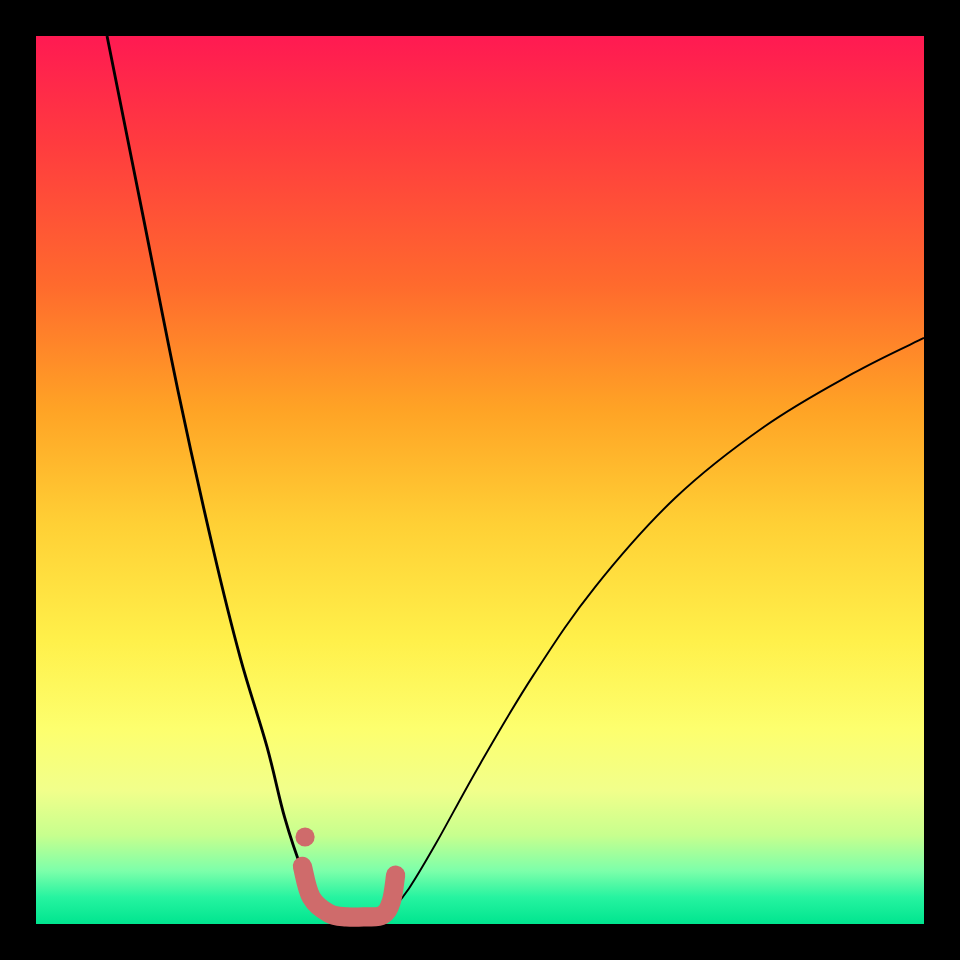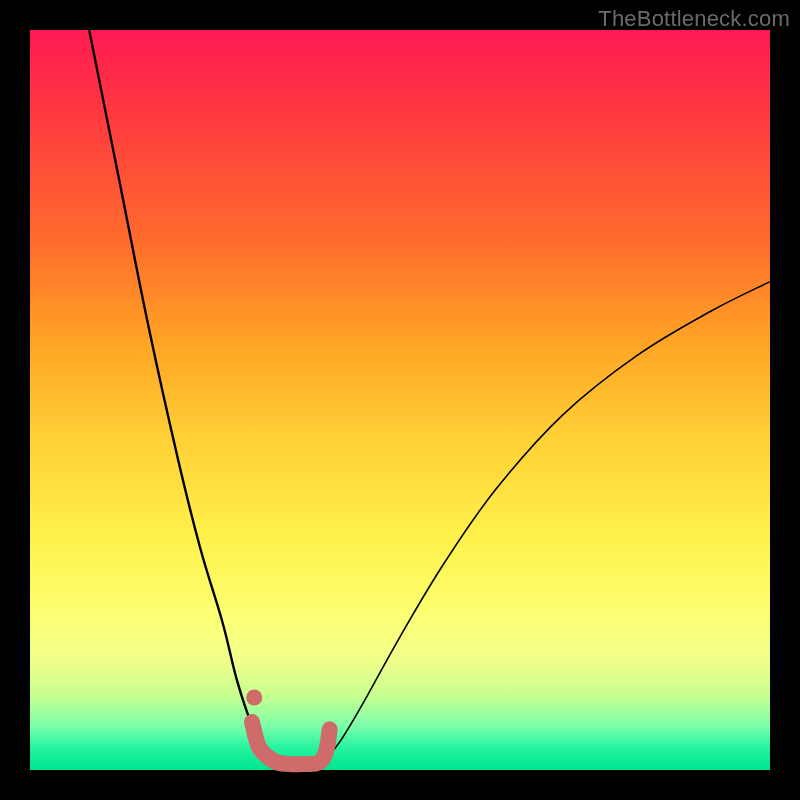--- a/index.html
+++ b/index.html
@@ -52,21 +52,20 @@
     position: absolute;
     left: 0; top: 0;
     width: 740px; height: 740px;
     overflow: visible;
   }
 </style>
 </head>
 <body>
 
 <div class="frame">
-  <div class="watermark">TheBottleneck.com</div>
 
   <div class="plot-area">
     <svg class="curves" viewBox="0 0 740 740" preserveAspectRatio="none">
       <g id="svg-layer">
           <path d="M 59.2,0 C 64.528,26.64 78.14399999999999,94.72 88.8,148 C 99.456,201.28 107.744,245.38400000000001 118.4,296 C 129.056,346.616 138.676,389.24 148,429.2 C 157.324,469.15999999999997 162.20800000000003,488.696 170.20000000000002,518 C 178.192,547.304 185.74,568.024 192.4,592 C 199.06,615.976 201.872,632.552 207.20000000000002,651.2 C 212.52800000000002,669.8480000000001 217.338,683.6120000000001 222,695.6 C 226.662,707.588 229.76999999999998,711.8059999999999 233.1,717.8 C 236.43,723.794 239.168,726.9019999999999 240.5,728.9" fill="none" stroke="#000000" stroke-width="2.4" stroke-linecap="butt" stroke-linejoin="round"></path>
           <path d="M 296,728.9 C 298.664,725.5699999999999 304.14,720.39 310.8,710.4 C 317.46000000000004,700.41 322.344,692.048 333,673.4 C 343.656,654.752 355.348,632.108 370,606.8 C 384.652,581.492 397.08400000000006,559.4399999999999 414.40000000000003,532.8 C 431.716,506.15999999999997 444.88800000000003,485.44 466.2,458.8 C 487.51199999999994,432.16 507.49199999999996,408.776 532.8,384.8 C 558.108,360.824 580.16,344.248 606.8,325.59999999999997 C 633.4399999999999,306.95199999999994 656.8240000000001,294.52 680.8000000000001,281.2 C 704.7760000000001,267.88 729.344,256.928 740,251.59999999999997" fill="none" stroke="#000000" stroke-width="1.6" stroke-linecap="butt" stroke-linejoin="round"></path>
           <path d="M 222,691.9 C 223.332,696.562 225.404,710.7403999999999 229.4,717.8 C 233.39600000000002,724.8596 238.872,728.1896 244.20000000000002,731.12 C 249.52800000000002,734.0504 253.672,733.5472000000001 259,734.08 C 264.328,734.6128 268.472,734.3464 273.8,734.08 C 279.12800000000004,733.8136000000001 284.60400000000004,734.8644 288.6,732.6 C 292.596,730.3356 294.002,727.494 296,721.5 C 297.998,715.506 299.03400000000005,703.2959999999999 299.70000000000005,699.3" fill="none" stroke="#cf6b6b" stroke-width="16" stroke-linecap="round" stroke-linejoin="round"></path>
           <circle cx="224.22" cy="667.48" r="8" fill="#cf6b6b"></circle>
         </g>
     </svg>

